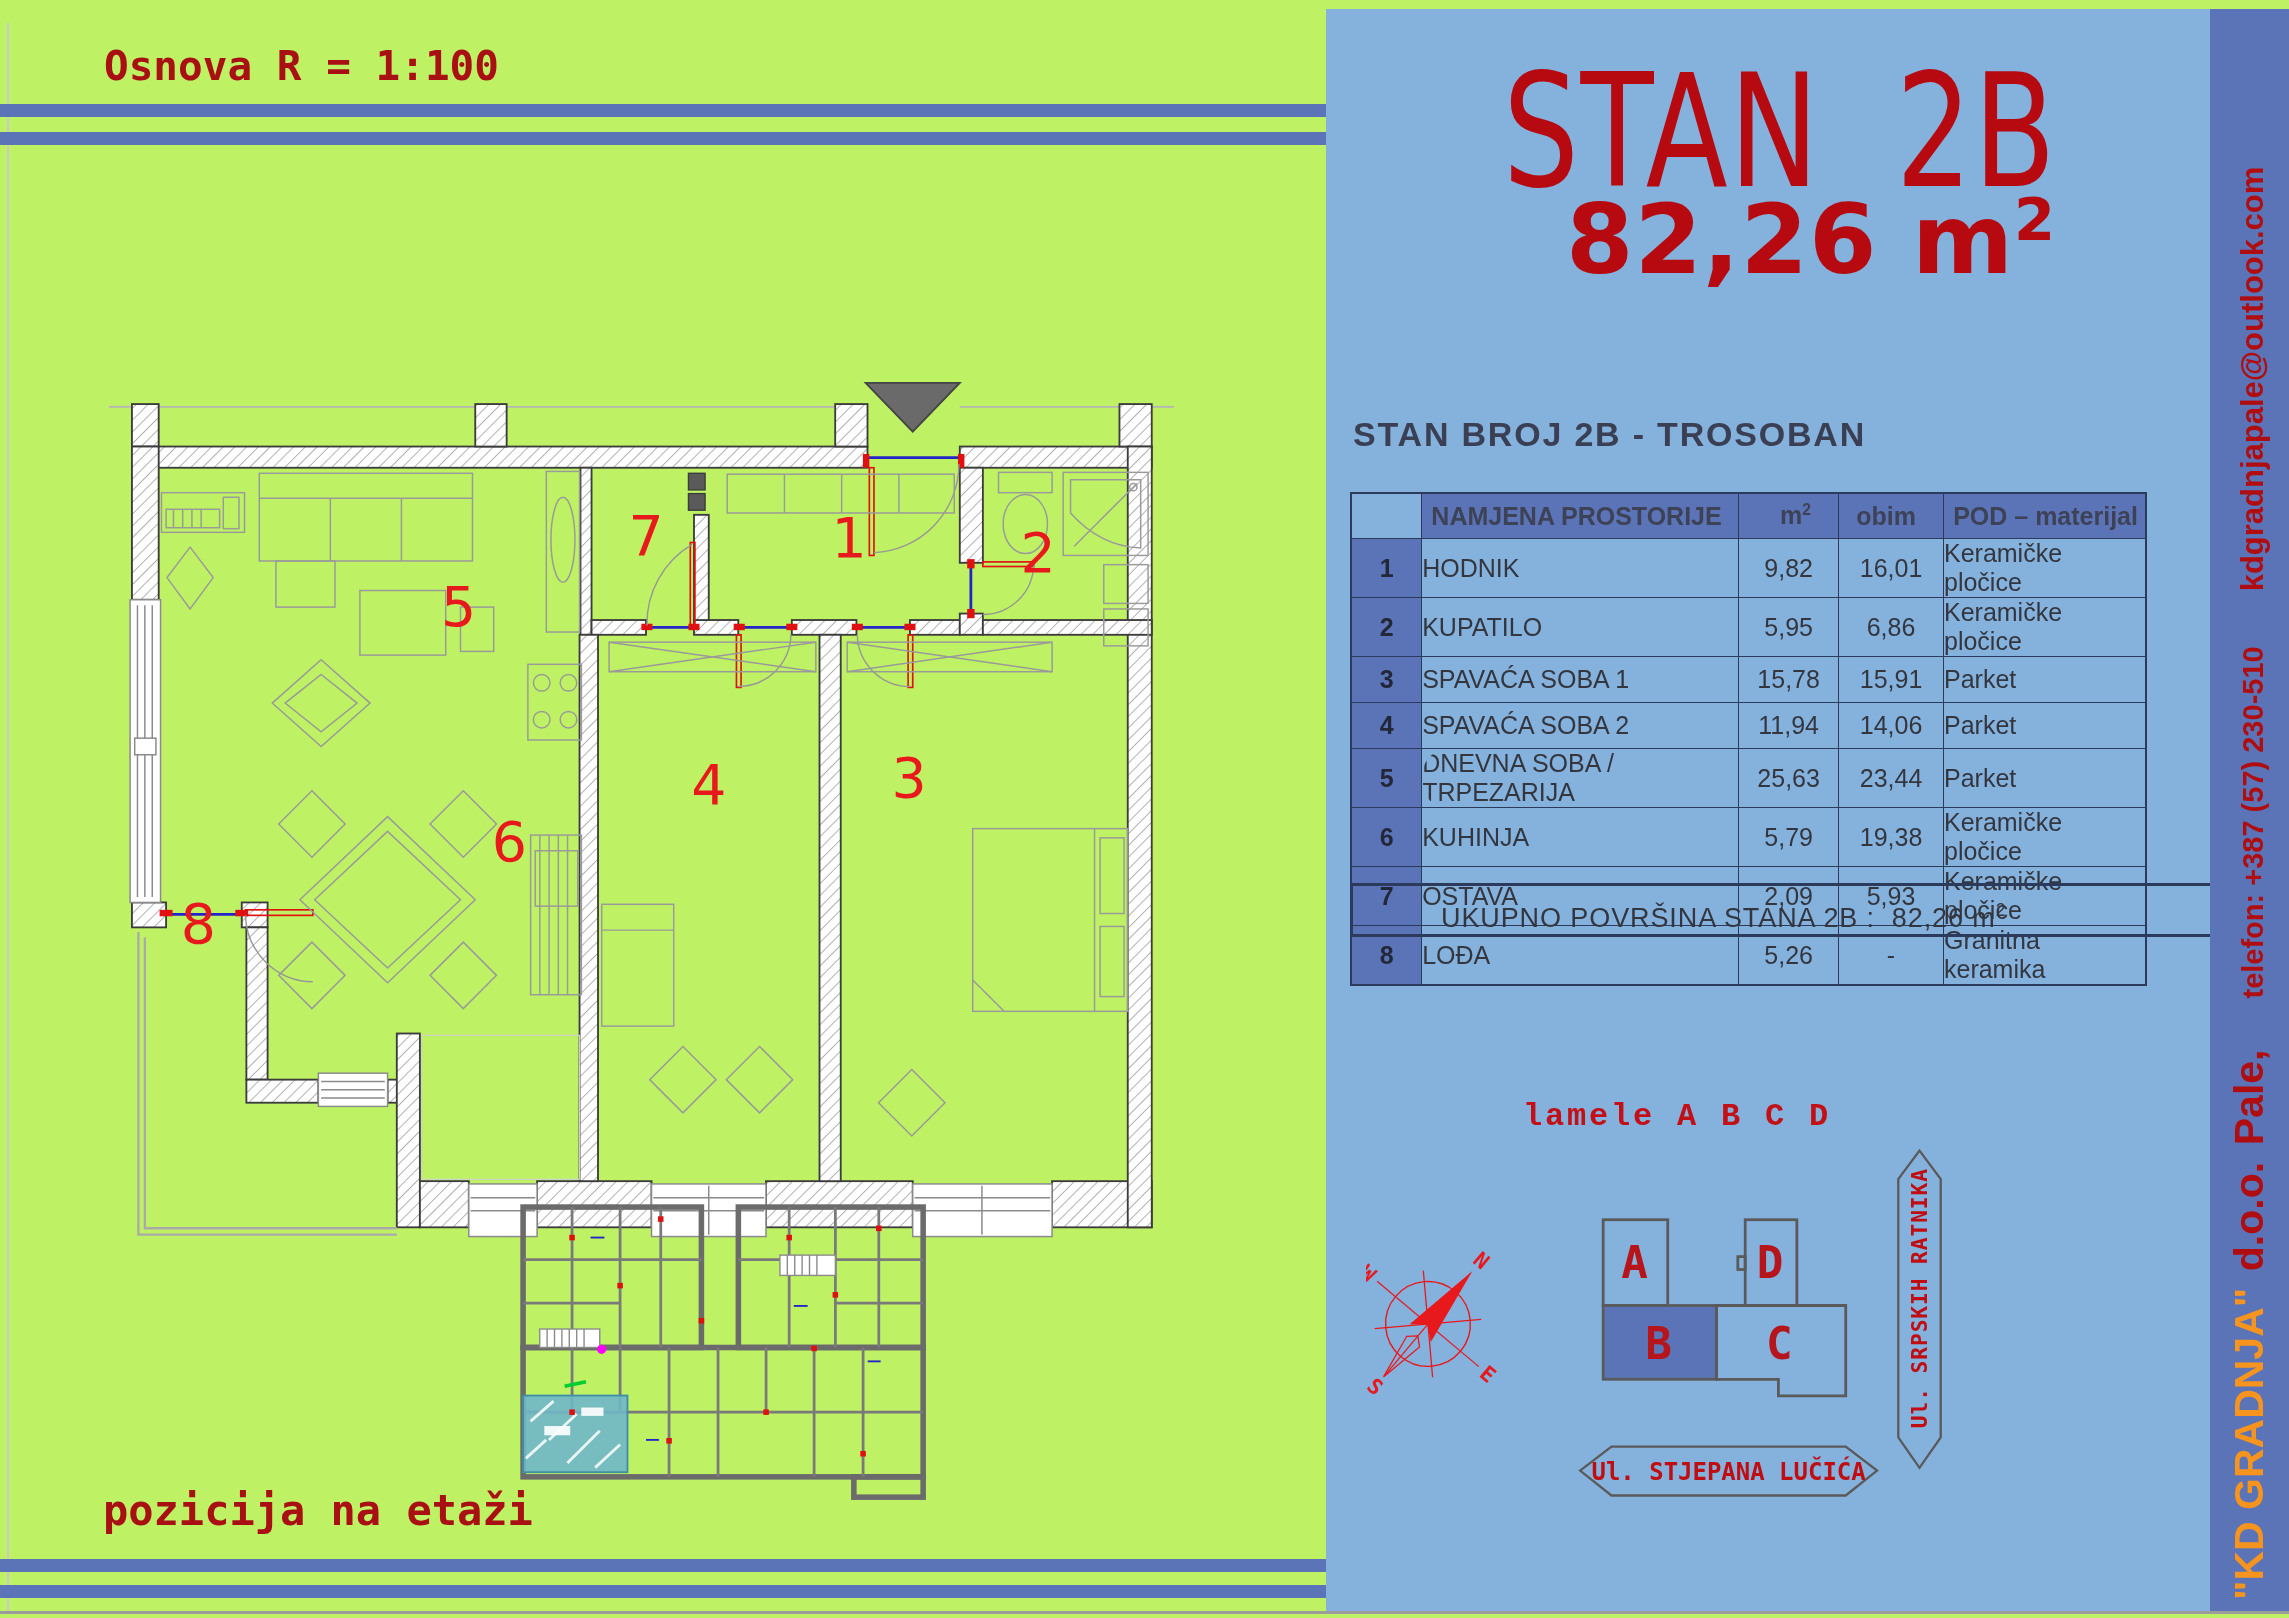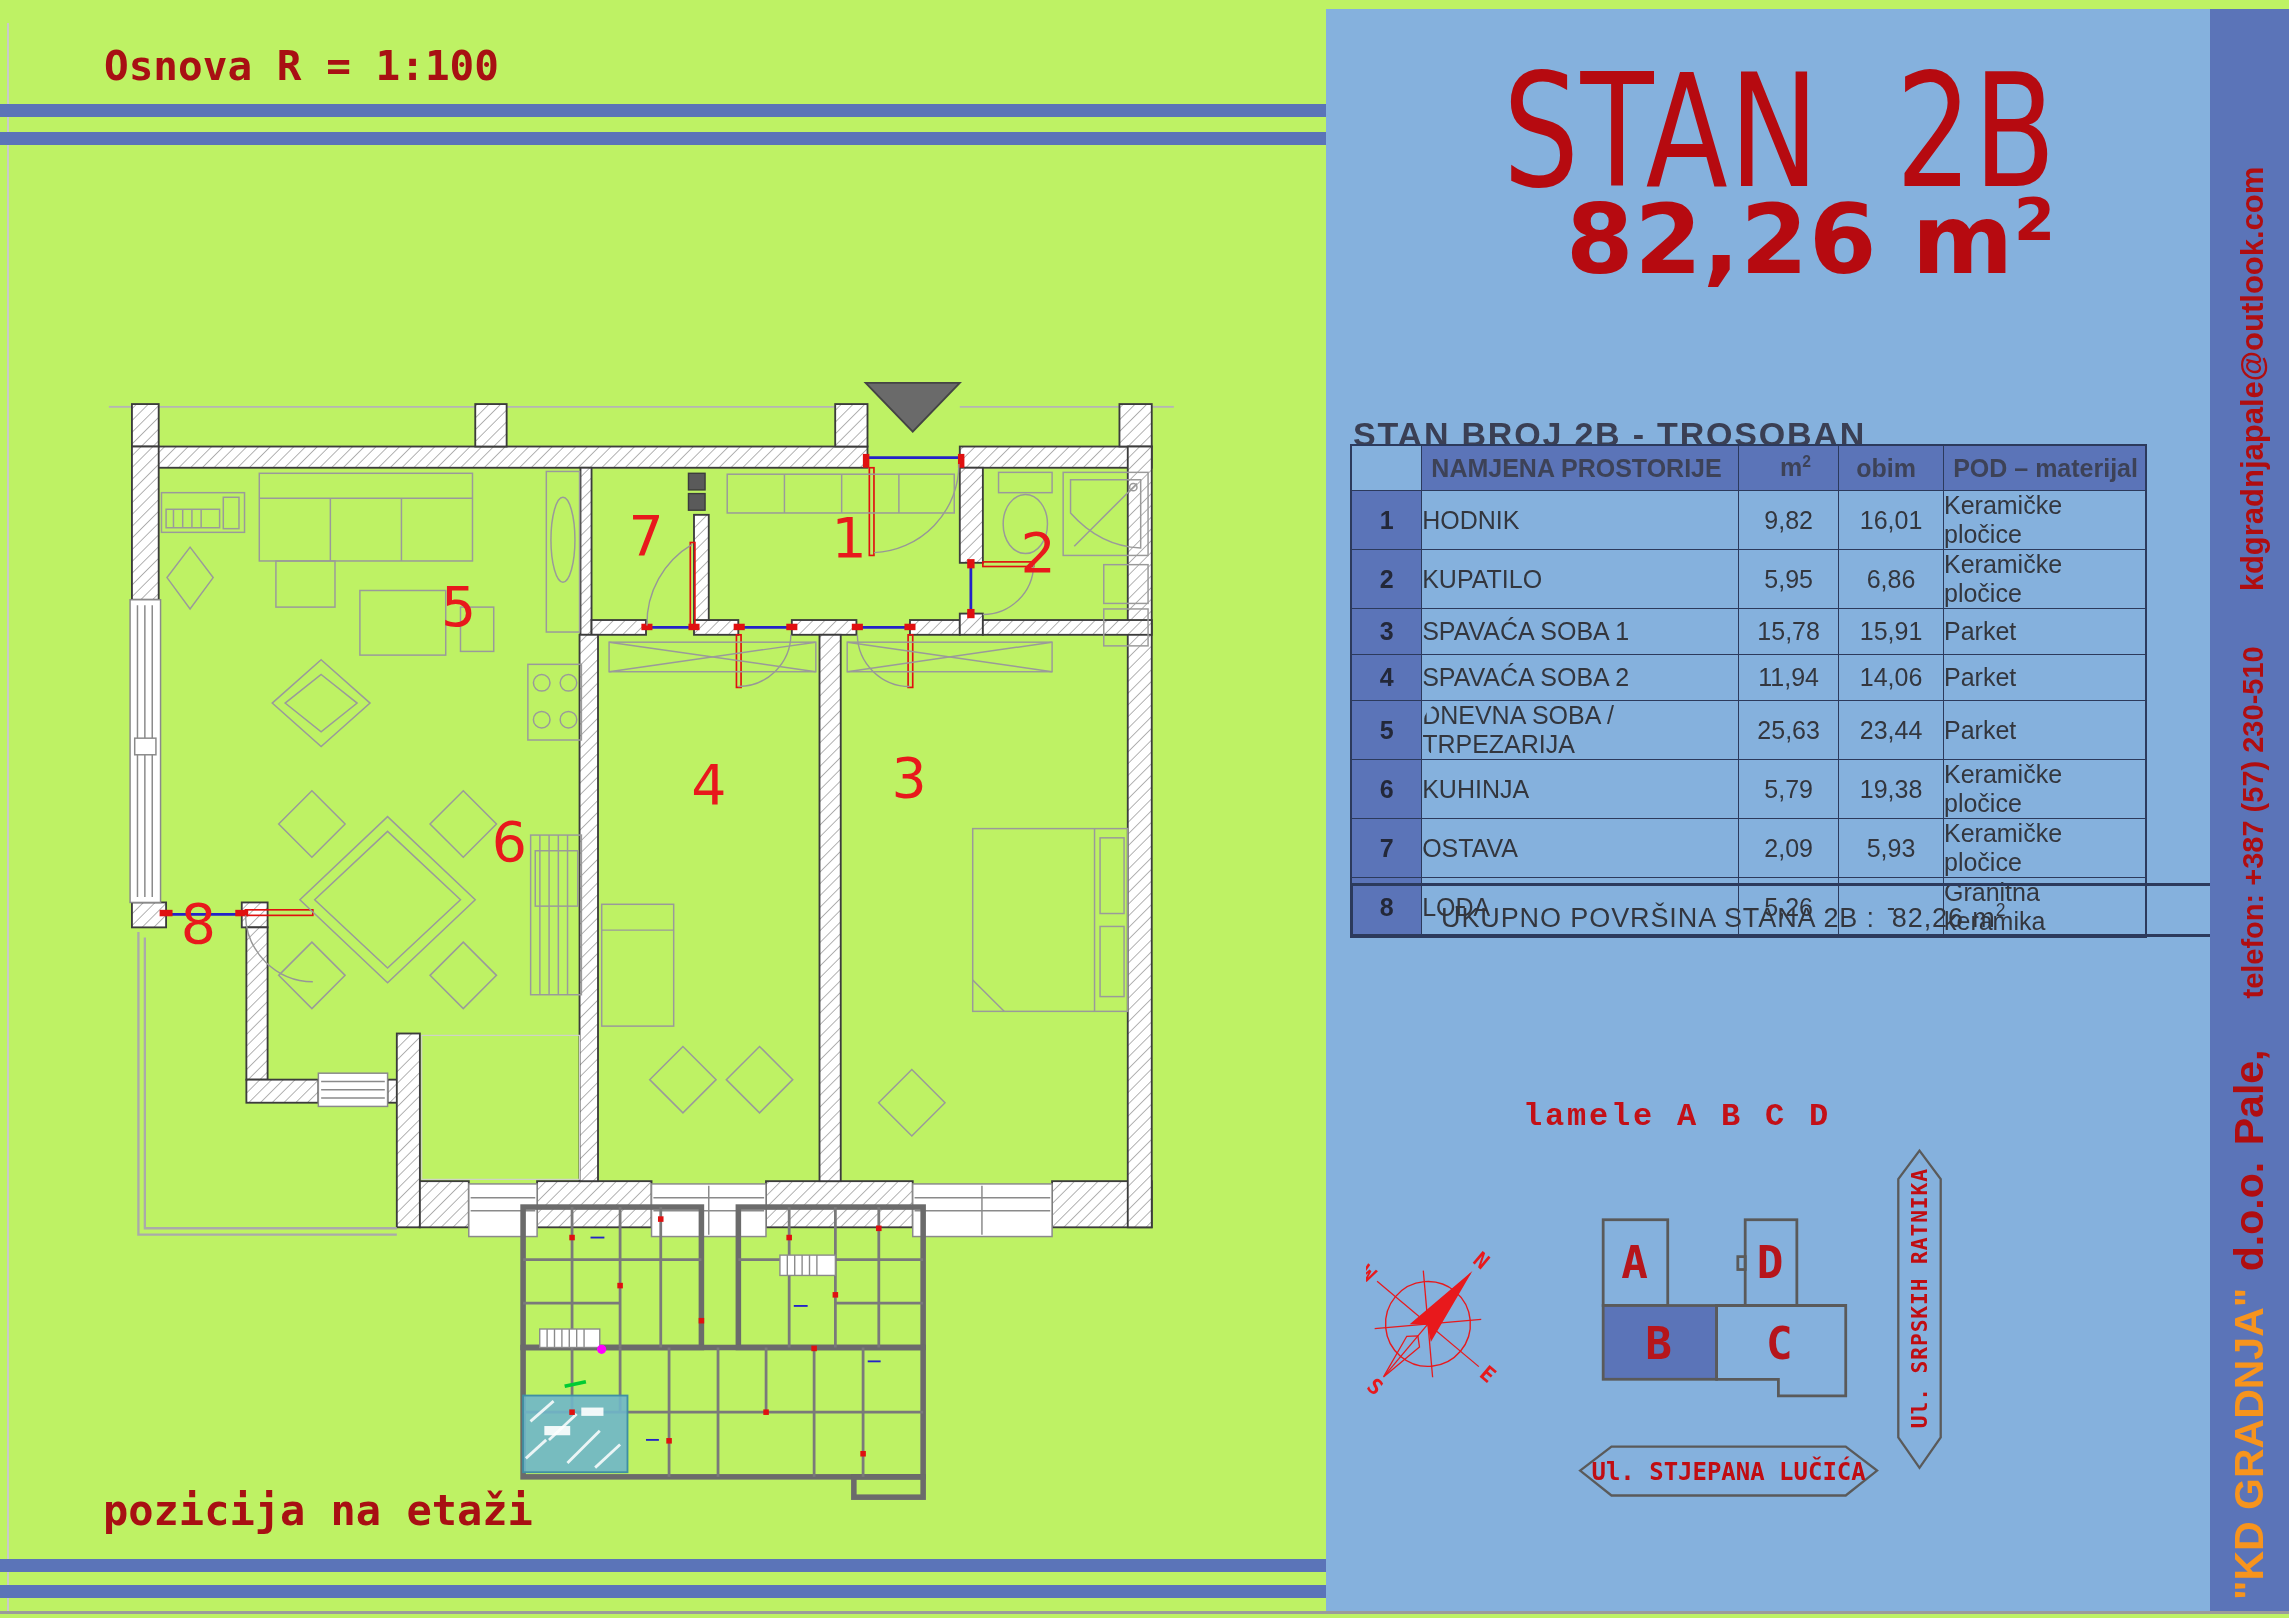--- a/index.html
+++ b/index.html
@@ -29,21 +29,21 @@
   .strip-inner .eml{font-size:31px;}
   .sp18{display:inline-block;width:16.6px;} .sp55{display:inline-block;width:51px;} .sp60{display:inline-block;width:55px;}
   
   .stan-title{left:1503px;top:39px;font-size:146px;color:#b60a10;font-family:"DejaVu Sans",sans-serif;
      transform:scale(0.82,1.08);transform-origin:left top;word-spacing:44px;letter-spacing:1.8px;white-space:nowrap;}
   .area-title{left:1566px;top:183px;font-size:97px;font-weight:bold;color:#b60a10;
      font-family:"DejaVu Sans",sans-serif;white-space:nowrap;letter-spacing:0.9px;}
   .area-title sup{font-size:59px;vertical-align:33px;}
   
   .tbl-title{left:1353px;top:415px;font-size:34px;color:#3a3f54;letter-spacing:1.8px;font-weight:bold;white-space:nowrap;}
-  table.rooms{position:absolute;left:1350px;top:444px;width:797px;border-collapse:collapse;
+  table.rooms{position:absolute;left:1350px;top:492px;width:797px;border-collapse:collapse;
      color:#33363e;}
   table.rooms td,table.rooms th{border:1.8px solid #2c3a5c;padding:0;overflow:hidden;}
   table.rooms{border:2.8px solid #2c3a5c;}
   table.rooms th{background:#5b74b8;color:#3d4257;font-weight:bold;font-size:25px;height:44px;text-align:left;padding-left:9.2px;}
   table.rooms th.empty{background:transparent;}
   table.rooms th.num-h{text-align:right;padding-right:27px;}
   table.rooms td{height:45px;font-size:25px;}
   td.rnum{background:#5b74b8;color:#232839;font-weight:bold;font-size:28px;text-align:center;}
   td.rname{padding-left:9.2px;border-radius:24px;}
   td.rval{text-align:center;padding-right:7.4px;}

